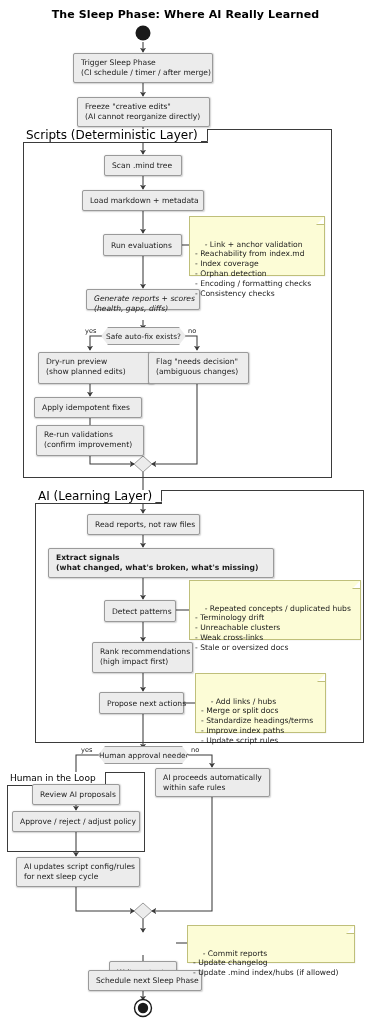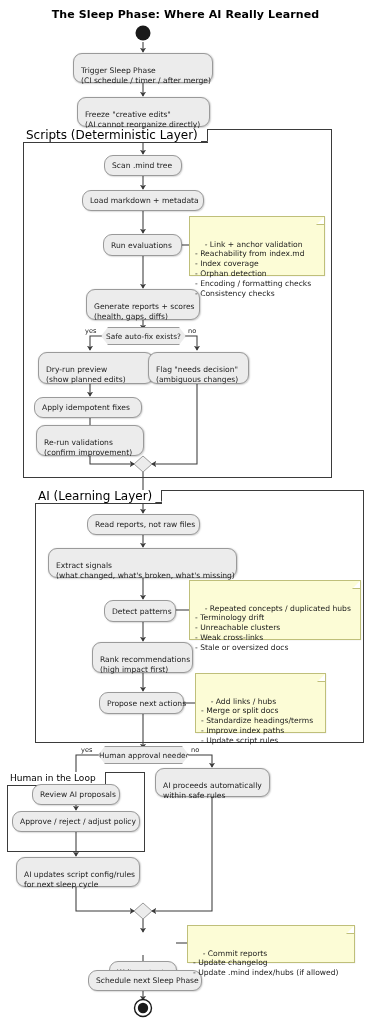--- a/index.html
+++ b/index.html
@@ -52,25 +52,25 @@
     clip-path:polygon(0 0,100% 100%,0 100%);
     border-bottom:1.2px solid #3b3b3b;
   }
 
   
   .node{
     position:absolute;
     box-sizing:border-box;
     background:#ececec;
     border:1px solid #9a9a9a;
-    border-radius:9px;
+    border-radius:2px;
     font-size:7.6px;
     line-height:9.6px;
     color:#1c1c1c;
-    padding:12px 7px 4px 7px;
+    padding:4px 7px 4px 7px;
     white-space:pre;
     box-shadow:0.8px 0.8px 1.4px rgba(0,0,0,0.18);
   }
 
   
   .decision{
     position:absolute;
     box-sizing:border-box;
     background:#ececec;
     border:1px solid #9a9a9a;
@@ -221,21 +221,21 @@
 
   <div class="node" style="left:77px;top:97px;width:133px;height:30px;">Freeze "creative edits"
 (AI cannot reorganize directly)</div>
 
   <div class="node" style="left:104px;top:155px;width:78px;height:21px;padding-top:5px;">Scan .mind tree</div>
 
   <div class="node" style="left:82px;top:190px;width:122px;height:21px;padding-top:5px;">Load markdown + metadata</div>
 
   <div class="node" style="left:103px;top:234px;width:79px;height:22px;padding-top:6px;">Run evaluations</div>
 
-  <div class="node" style="left:86px;top:289px;width:114px;height:31px;">Generate reports + scores
+  <div class="node" style="left:86px;top:289px;width:114px;height:21px;font-style:italic;">Generate reports + scores
 (health, gaps, diffs)</div>
 
   <div class="decision" style="left:101px;top:327px;width:85px;height:18px;
               clip-path:polygon(7px 0,calc(100% - 7px) 0,100% 50%,calc(100% - 7px) 100%,7px 100%,0 50%);
               padding-top:4px;">
     <span>Safe auto-fix exists?</span>
   </div>
   <div class="edge-label" style="left:85px;top:327px;">yes</div>
   <div class="edge-label" style="left:188px;top:327px;">no</div>
 
@@ -245,21 +245,21 @@
   <div class="node" style="left:148px;top:352px;width:101px;height:32px;">Flag "needs decision"
 (ambiguous changes)</div>
 
   <div class="node" style="left:34px;top:397px;width:108px;height:21px;padding-top:5px;">Apply idempotent fixes</div>
 
   <div class="node" style="left:36px;top:425px;width:108px;height:31px;">Re-run validations
 (confirm improvement)</div>
 
   <div class="node" style="left:87px;top:514px;width:113px;height:21px;padding-top:5px;">Read reports, not raw files</div>
 
-  <div class="node" style="left:48px;top:548px;width:189px;height:30px;">Extract signals
+  <div class="node" style="left:48px;top:548px;width:226px;height:30px;font-weight:bold;">Extract signals
 (what changed, what's broken, what's missing)</div>
 
   <div class="node" style="left:104px;top:600px;width:72px;height:22px;padding-top:6px;">Detect patterns</div>
 
   <div class="node" style="left:92px;top:642px;width:101px;height:31px;">Rank recommendations
 (high impact first)</div>
 
   <div class="node" style="left:99px;top:692px;width:85px;height:22px;padding-top:6px;">Propose next actions</div>
 
   <div class="decision" style="left:98px;top:746px;width:91px;height:18px;

